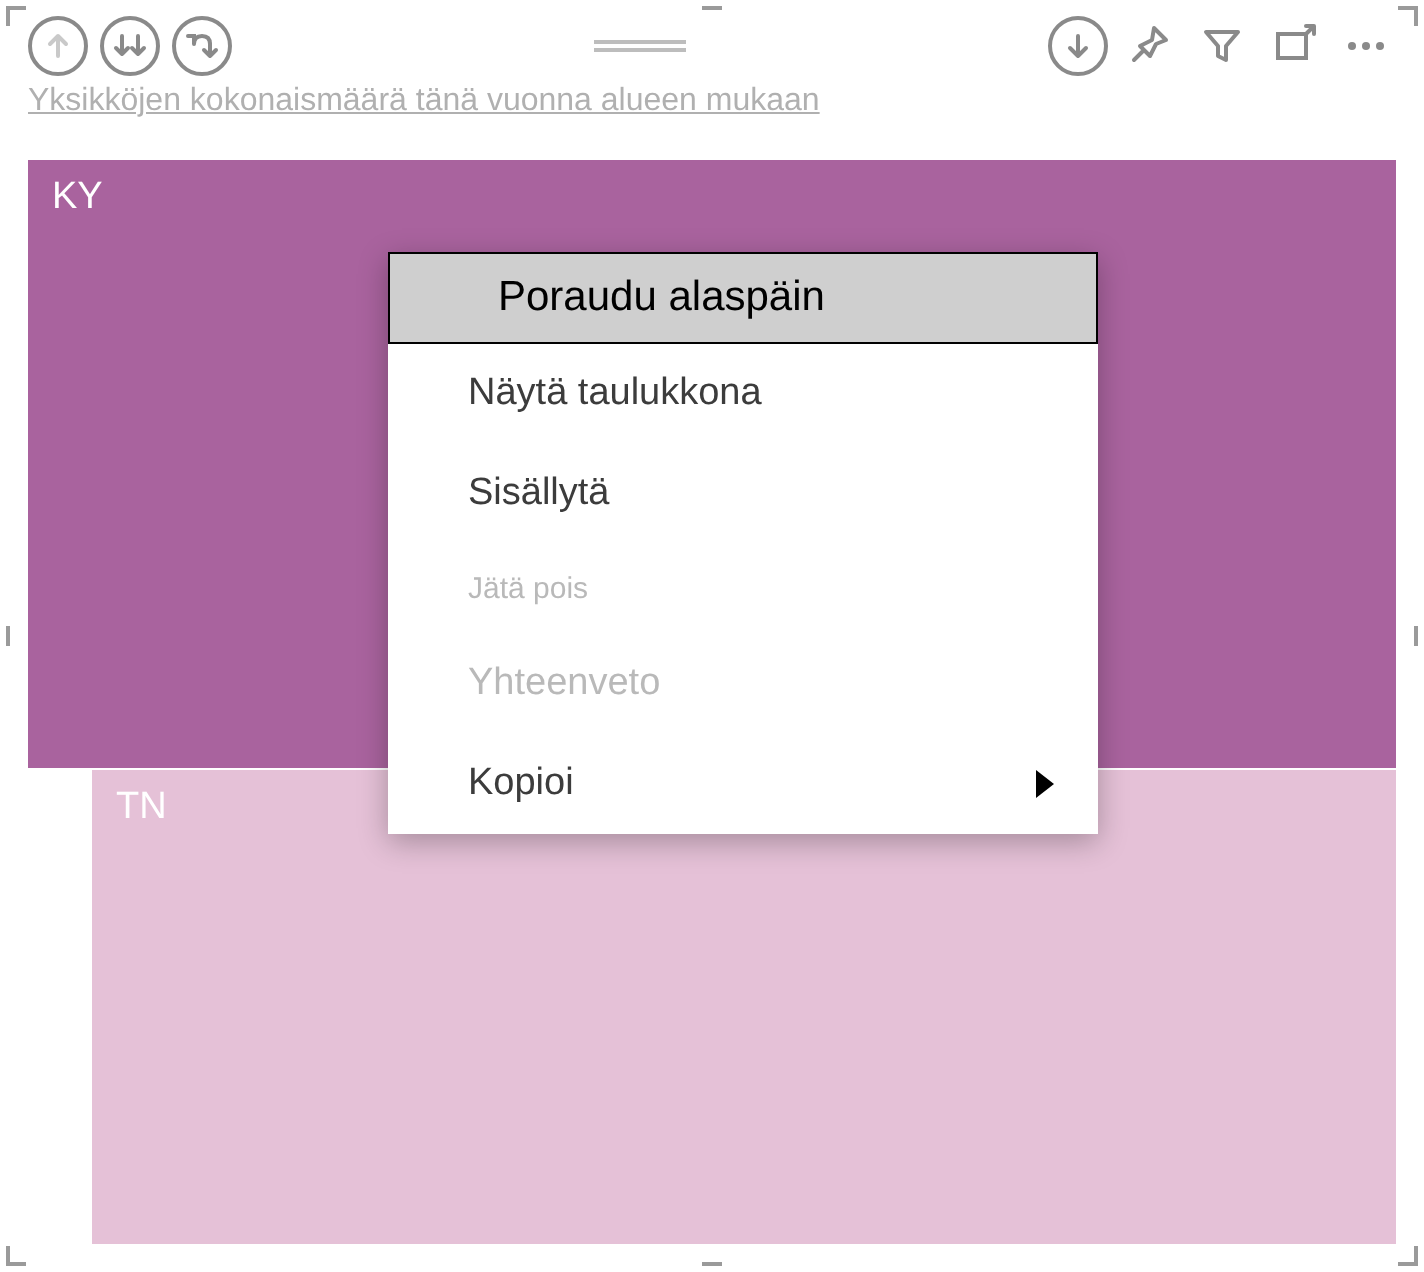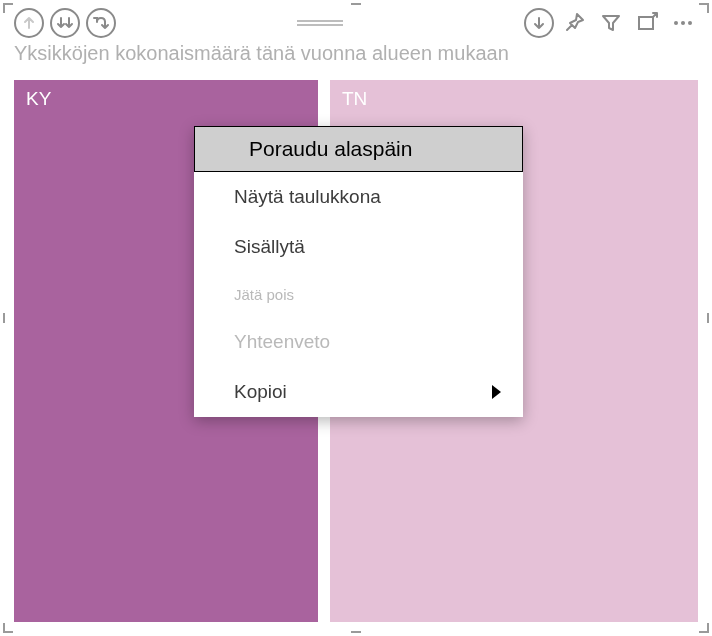--- a/index.html
+++ b/index.html
@@ -82,57 +82,59 @@
     color: #8a8a8a;
     cursor: pointer;
   }
   .icon-btn svg, .icon-flat svg { display:block; }
 
   .title {
     position: absolute;
     top: 42px;
     left: 14px;
     right: 14px;
-    font-size: 20px;
+    font-size: 16px;
     color: #b0b0b0;
     white-space: nowrap;
+    text-decoration: underline;
   }
 
   .chart-area {
     position: absolute;
     top: 80px;
     left: 14px;
     right: 14px;
     bottom: 14px;
     display: flex;
-    flex-direction: row;
-    gap: 12px;
+    flex-direction: column;
+    gap: 1px;
   }
   .tile {
     position: relative;
     padding: 8px 12px;
     color: #fff;
     font-size: 19px;
     font-weight: 500;
   }
   .tile-ky {
     background: #a9639e;
     flex: 0 0 304px;
   }
   .tile-tn {
     background: #e5c1d7;
     flex: 1;
     color: #fff;
+    margin-left: 32px;
   }
 
   .context-menu {
     position: absolute;
     top: 126px;
     left: 194px;
-    width: 329px;
+    width: 355px;
     background: #ffffff;
     box-shadow: 0 4px 14px rgba(0,0,0,0.28);
     font-size: 19px;
     color: #3c3c3c;
   }
   .context-menu .item {
     padding: 14px 40px;
     cursor: pointer;
     position: relative;
   }

